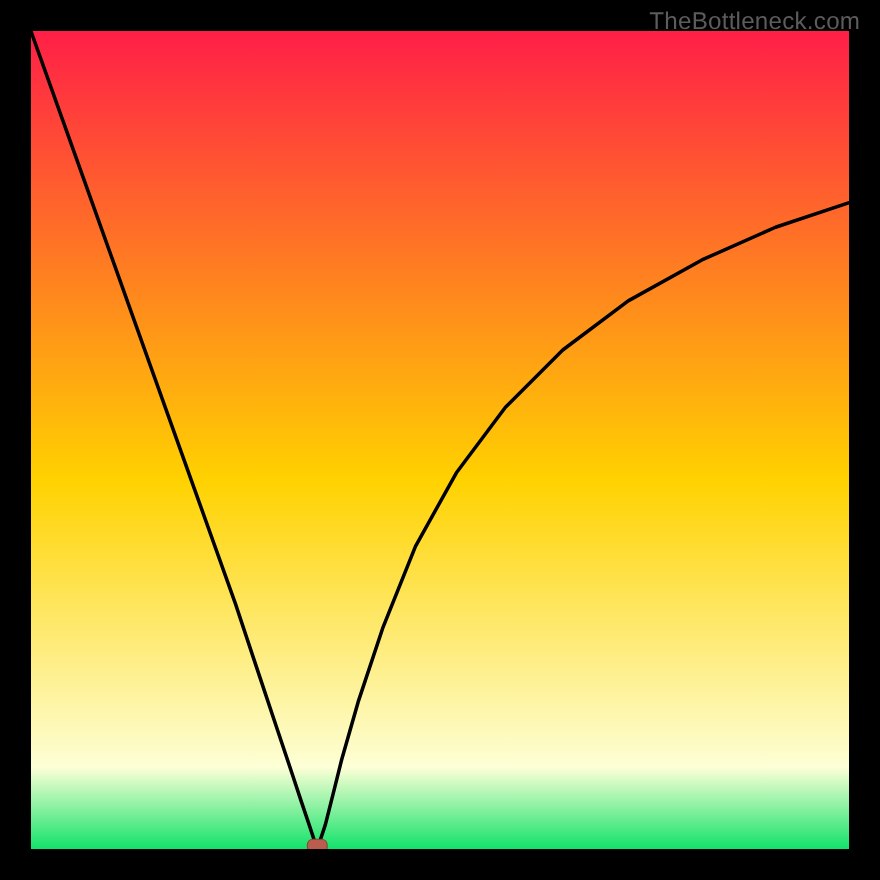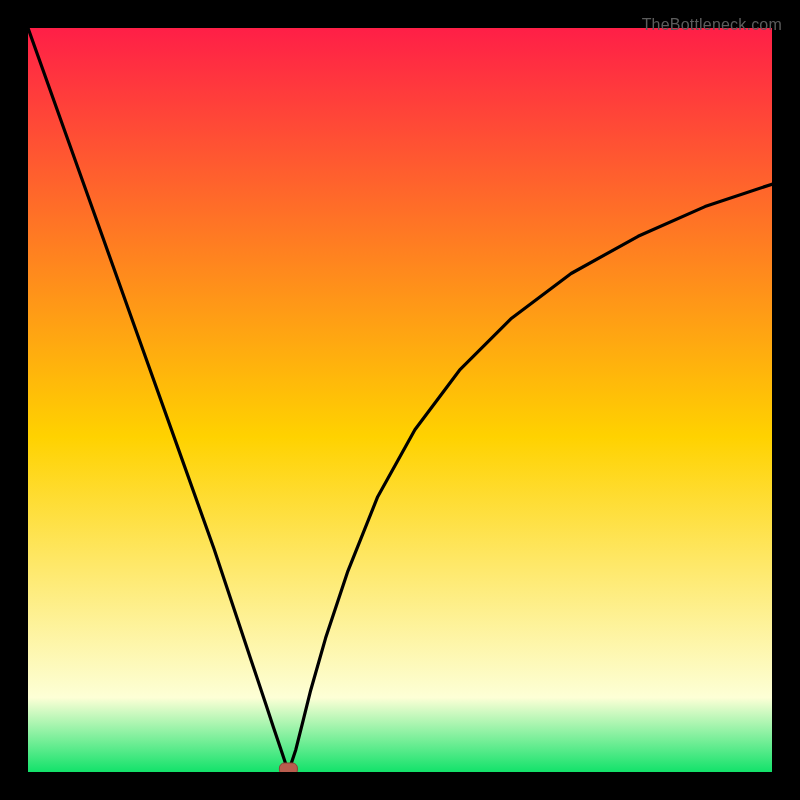--- a/index.html
+++ b/index.html
@@ -13,24 +13,24 @@
   }
   .frame {
     position: absolute;
     top: 0; left: 0;
     width: 800px;
     height: 800px;
     background: #000;
   }
   .watermark {
     position: absolute;
-    top: 16px;
+    top: 6px;
     right: 18px;
     color: #5c5c5c;
-    font-size: 16px;
+    font-size: 22px;
     font-weight: 500;
     letter-spacing: 0.2px;
     z-index: 50;
   }
   .plot-area {
     position: absolute;
     top: 28px;
     left: 28px;
     width: 744px;
     height: 744px;

